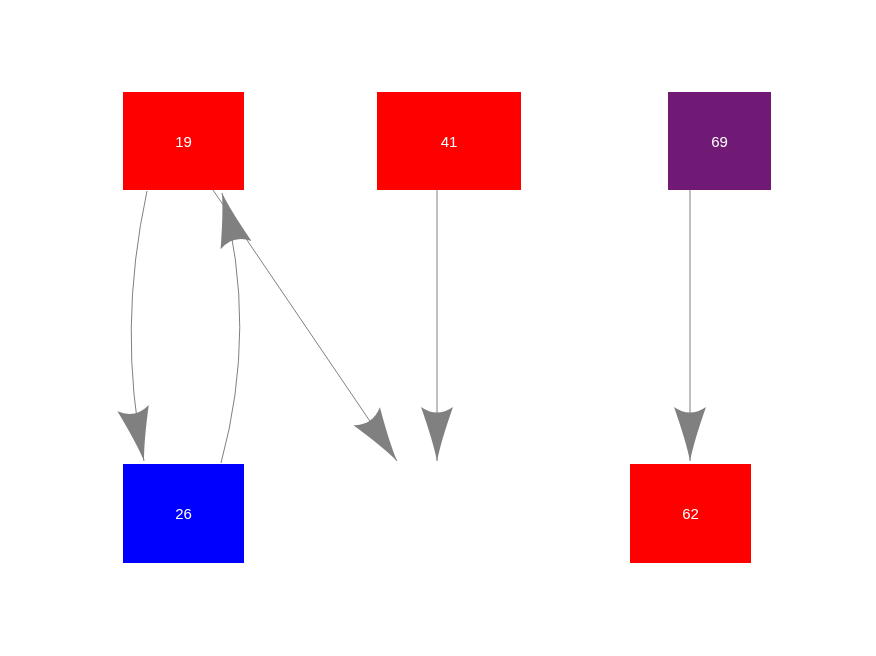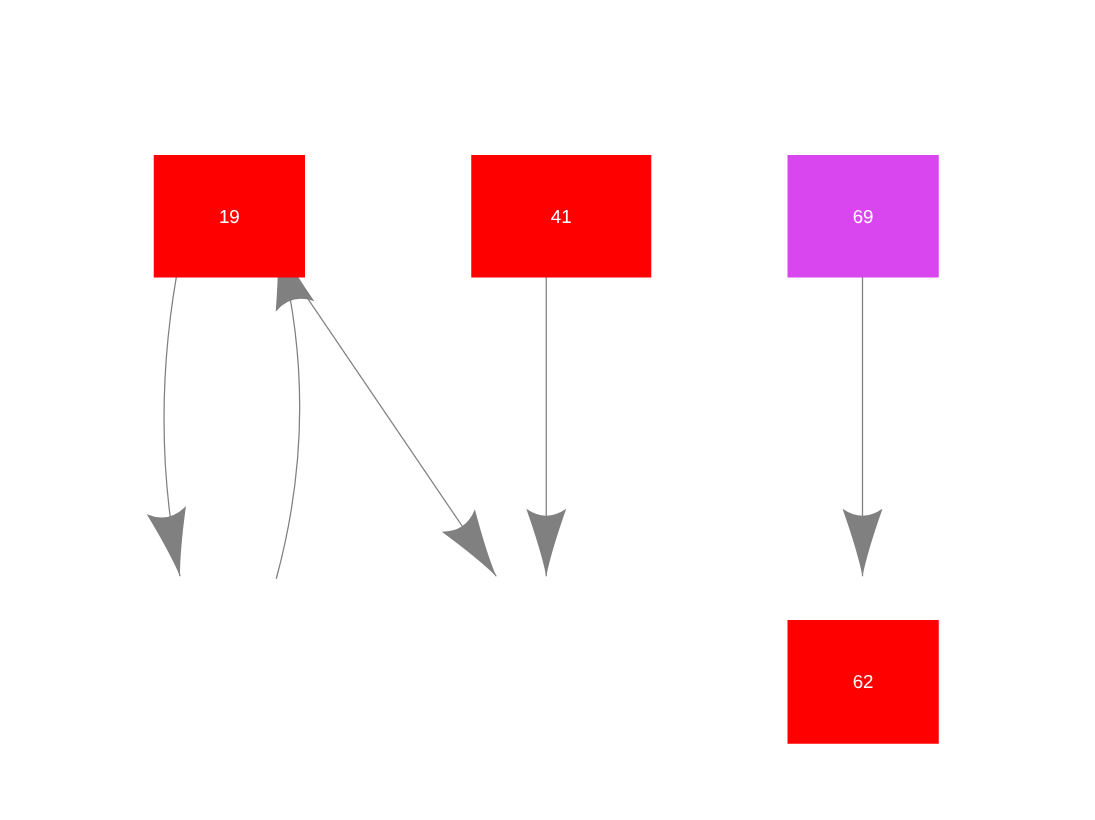--- a/index.html
+++ b/index.html
@@ -25,21 +25,20 @@
     left: 0;
     top: 0;
     width: 100%;
     height: 100%;
   }
   .node {
     position: absolute;
     display: flex;
     align-items: center;
     justify-content: center;
-    margin-top: 32px;
   }
   .node-label {
     font-size: 15px;
     line-height: 1;
   }
 </style>
 </head>
 <body>
 
 <div id="canvas">
@@ -57,20 +56,23 @@
         <path d="M 690 190 L 690 461" stroke="#808080" fill="none" marker-end="url(#arrowhead)"></path>
       </g>
   </svg>
   <div id="nodes-layer">
       <div class="node" style="left: 123px; top: 92px; width: 121px; height: 98px; background: rgb(255, 0, 0);">
         <span class="node-label" style="color: rgb(255, 255, 255);">19</span>
       </div>
       <div class="node" style="left: 377px; top: 92px; width: 144px; height: 98px; background: rgb(255, 0, 0);">
         <span class="node-label" style="color: rgb(255, 255, 255);">41</span>
       </div>
-      <div class="node" style="left: 630px; top: 92px; width: 121px; height: 98px; background: #d946ef;">
+      <div class="node" style="left: 668px; top: 92px; width: 103px; height: 98px; background: #701a75;">
         <span class="node-label" style="color: rgb(255, 255, 255);">69</span>
+      </div>
+      <div class="node" style="left: 123px; top: 464px; width: 121px; height: 99px; background: rgb(0, 0, 255);">
+        <span class="node-label" style="color: rgb(255, 255, 255);">26</span>
       </div>
       <div class="node" style="left: 630px; top: 464px; width: 121px; height: 99px; background: rgb(255, 0, 0); justify-content: center;">
         <span class="node-label" style="color: rgb(255, 255, 255);">62</span>
       </div>
     </div>
 </div>
 
 </body></html>

